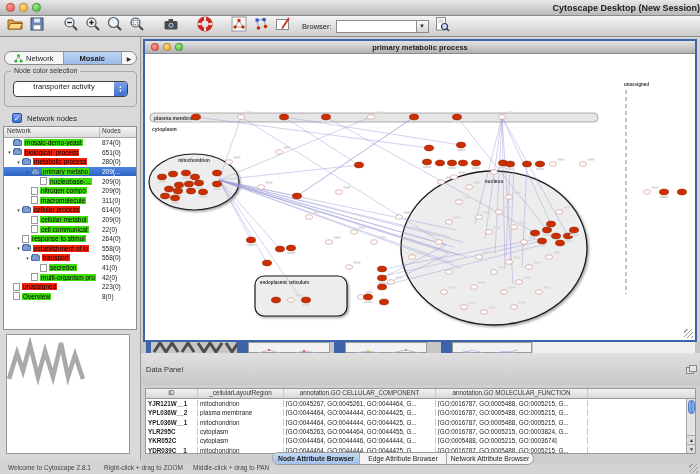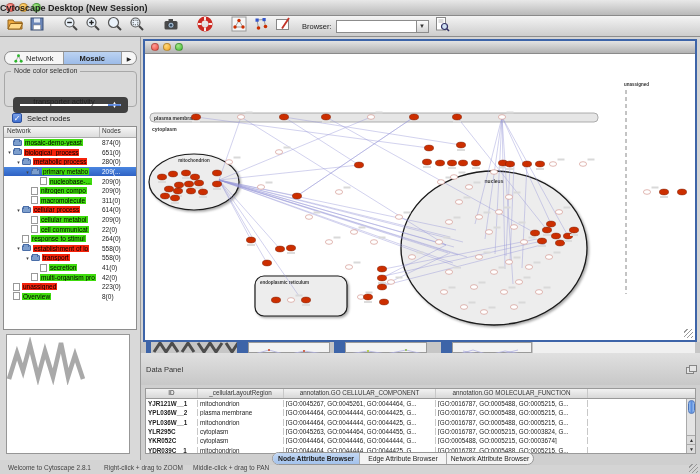--- a/index.html
+++ b/index.html
@@ -3,21 +3,21 @@
 <meta charset="utf-8">
 <style>
   * { margin:0; padding:0; box-sizing:border-box; }
   html,body { width:700px; height:474px; }
   body { position:relative; background:#d4d4d4; font-family:"Liberation Sans",sans-serif; overflow:hidden; color:#222; }
 
   
   .titlebar { position:absolute; left:0; top:0; width:700px; height:16px;
     background:linear-gradient(#e8e8e8,#b9b9b9); border-bottom:1px solid #8a8a8a;
     display:flex; align-items:center; }
-  .titlebar .title { position:absolute; left:0; right:0; text-align:left; font-size:9px; font-weight:bold; color:#222; }
+  .titlebar .title { position:absolute; left:0; right:0; text-align:right; font-size:9px; font-weight:bold; color:#222; }
   .dots { display:flex; gap:4px; padding-left:6px; }
   .dot { width:9px; height:9px; border-radius:50%; border:1px solid rgba(0,0,0,.25); }
   .dot.r{ background:radial-gradient(circle at 35% 30%,#ff9d96,#ee4b40);}
   .dot.y{ background:radial-gradient(circle at 35% 30%,#ffd97c,#f5a623);}
   .dot.g{ background:radial-gradient(circle at 35% 30%,#a8e888,#3dbb33);}
 
   
   .toolbar { position:absolute; left:0; top:16px; width:700px; height:21px;
     background:linear-gradient(#f4f4f4,#cdcdcd); border-bottom:1px solid #8c8c8c;
     display:flex; align-items:center; padding-left:6px; }
@@ -35,22 +35,22 @@
   .floatico { width:9px; height:8px; position:relative; opacity:.7; }
   .floatico:before,.floatico:after{ content:""; position:absolute; border:1px solid #666; background:#eee; width:6px; height:5px; }
   .floatico:before{ left:0; top:2px; } .floatico:after{ left:3px; top:0; }
   .cp-tabs { position:absolute; left:4px; top:14px; width:133px; height:14px; display:flex;
     border:1px solid #8a8a8a; border-radius:7px; background:#f6f6f6; overflow:hidden; }
   .cp-tab { flex:1; display:flex; align-items:center; justify-content:center; gap:3px; font-size:7.5px; border-right:1px solid #9a9a9a; }
   .cp-tab.selected { background:linear-gradient(#bcd3f2,#9cbbe8); font-weight:bold; }
   .cp-tab.arrow { flex:0 0 14px; font-size:6px; border-right:none; }
   .groupbox { position:absolute; left:4px; top:34px; width:133px; height:36px; border:1px solid #a8a8a8; border-radius:4px; }
   .grouplbl { position:absolute; left:6px; top:-5px; background:#d9d9d9; padding:0 3px; font-size:7px; color:#333; }
-  .dropdown { position:absolute; left:8px; top:9px; width:115px; height:16px; background:#fff; border:7px solid #404040;
-    border-radius:4px; font-size:7.5px; display:flex; align-items:flex-end;margin-top:16px; }
+  .dropdown { position:absolute; left:8px; top:9px; width:115px; height:16px; background:#fff; border:1px solid #404040;
+    border-radius:4px; font-size:7.5px; display:flex; align-items:flex-start; }
   .dropdown .val { flex:1; text-align:center; }
   .stepper { width:13px; height:100%; background:linear-gradient(#7aa0e8,#3f6fd0); border-radius:0 3px 3px 0;
     display:flex; flex-direction:column; align-items:center; justify-content:center; color:#fff; font-size:4px; line-height:4px; }
   .checkrow { position:absolute; left:12px; top:76px; display:flex; align-items:center; gap:5px; }
   .checkbox { width:10px; height:10px; background:linear-gradient(#7aa0e8,#3f6fd0); border:1px solid #2c50a0;
     border-radius:2px; color:#fff; font-size:8px; line-height:9px; text-align:center; }
   .checklbl { font-size:7.5px; }
 
   .treebox { position:absolute; left:3px; top:89px; width:134px; height:204px; background:#fff; border:1px solid #8e8e8e; overflow:hidden; }
   .treehead { display:flex; height:11px; background:linear-gradient(#f6f6f6,#dcdcdc); border-bottom:1px solid #aaa; font-size:6.5px; color:#333; }
@@ -241,21 +241,21 @@
     <div class="dropdown">
       <span class="val">transporter activity</span>
       <span class="stepper">
           <span>▲</span>
           <span>▼</span>
         </span>
     </div>
   </div>
   <div class="checkrow">
     <span class="checkbox">✓</span>
-    <span class="checklbl">Select nodes</span>
+    <span class="checklbl">Network nodes</span>
   </div>
   <div class="treebox">
     <div class="treehead">
       <span class="c1">Network</span>
       <span class="c2">Nodes</span>
     </div>
     <div>
         <div class="trow" style="padding-left: 2px;">
           <span class="tri"></span>
           <span class="fold"></span>
@@ -367,20 +367,21 @@
   </div>
 </div>
 
 <div class="netwin">
   <div class="wtitle">
     <div class="dots">
       <span class="dot r"></span>
       <span class="dot y"></span>
       <span class="dot g"></span>
     </div>
+    <span class="title">primary metabolic process</span>
   </div>
   <div class="canvas">
     <svg id="graph" width="550" height="286" viewBox="0 0 550 286">
       <defs>
         <filter id="ds" x="-20%" y="-20%" width="150%" height="150%">
           <feDropShadow dx="1.5" dy="1.5" stdDeviation="1" flood-color="#000" flood-opacity="0.35"></feDropShadow>
         </filter>
       </defs>
     <rect x="5" y="59" width="448" height="9" rx="4" fill="#e6e6e6" stroke="#9a9a9a" stroke-width="0.8"></rect>
         <text x="9" y="65.5" font-size="5" font-weight="bold" fill="#333" font-family="Liberation Sans, sans-serif">plasma membrane</text>

